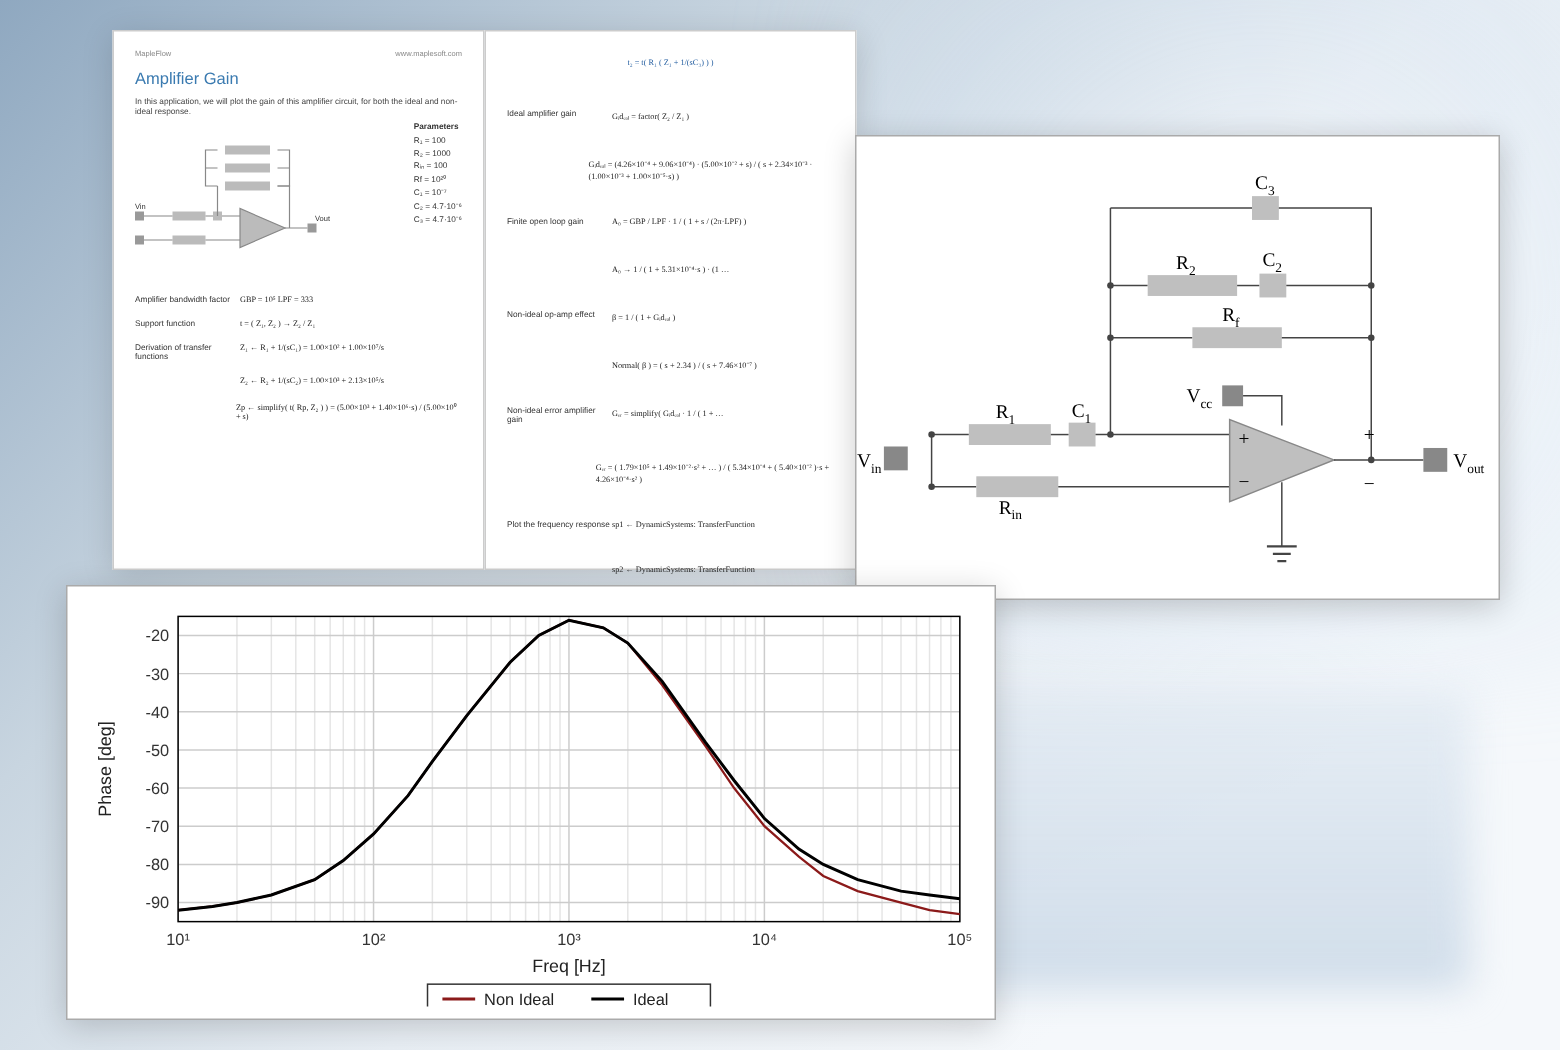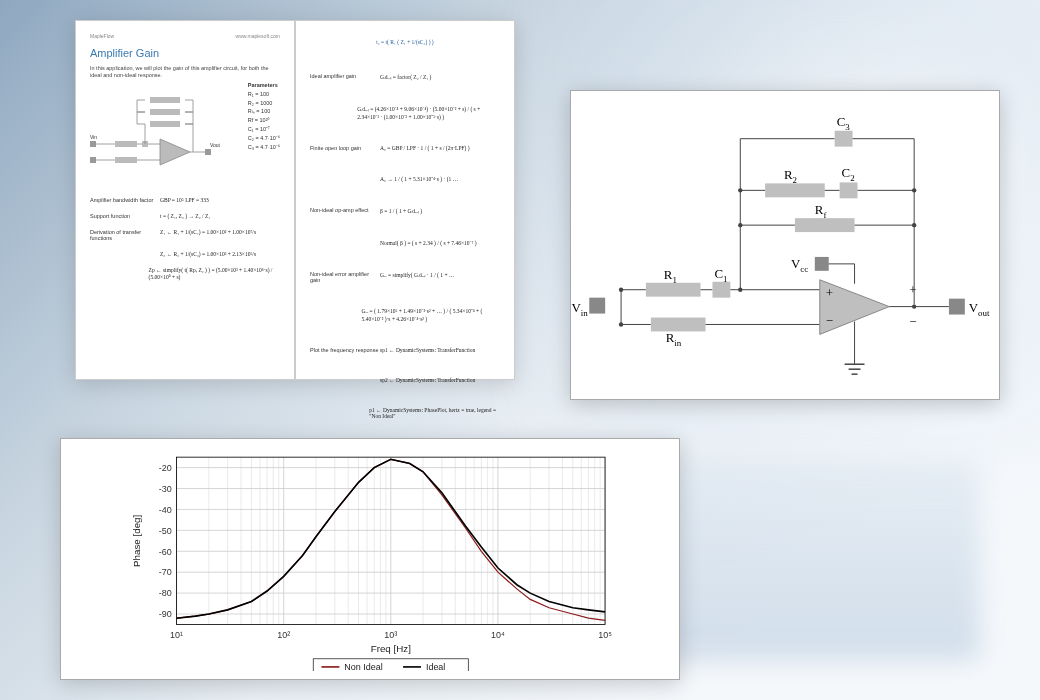--- a/index.html
+++ b/index.html
@@ -33,21 +33,21 @@
 
   
   .doc-pages {
     position: absolute;
     left: 75px;
     top: 20px;
     display: flex;
     box-shadow: 0 4px 20px rgba(0,0,0,0.15);
   }
   .doc-page {
-    width: 220px;
+    width: 248px;
     height: 360px;
     background: #fff;
     border: 1px solid #ccc;
     padding: 12px 14px;
     font-size: 6px;
     color: #333;
     position: relative;
   }
   .doc-header {
     display: flex;
@@ -127,24 +127,24 @@
   .wire { stroke: #444; stroke-width: 1; fill: none; }
   .block { fill: #bfbfbf; stroke: none; }
   .capblock { fill: #bfbfbf; }
   .term { fill: #888; }
   .opamp { fill: #bfbfbf; stroke: #888; stroke-width: 1; }
   .node { fill: #444; }
 
   
   .plot-panel {
     position: absolute;
-    left: 60px;
+    left: 44px;
     bottom: 20px;
     width: 620px;
-    height: 242px;
+    height: 290px;
     background: #fff;
     border: 1px solid #aaa;
     box-shadow: 0 4px 20px rgba(0,0,0,0.18);
     padding: 10px 8px 8px 8px;
   }
   .plot-area {
     position: relative;
     width: 100%;
     height: 100%;
   }

